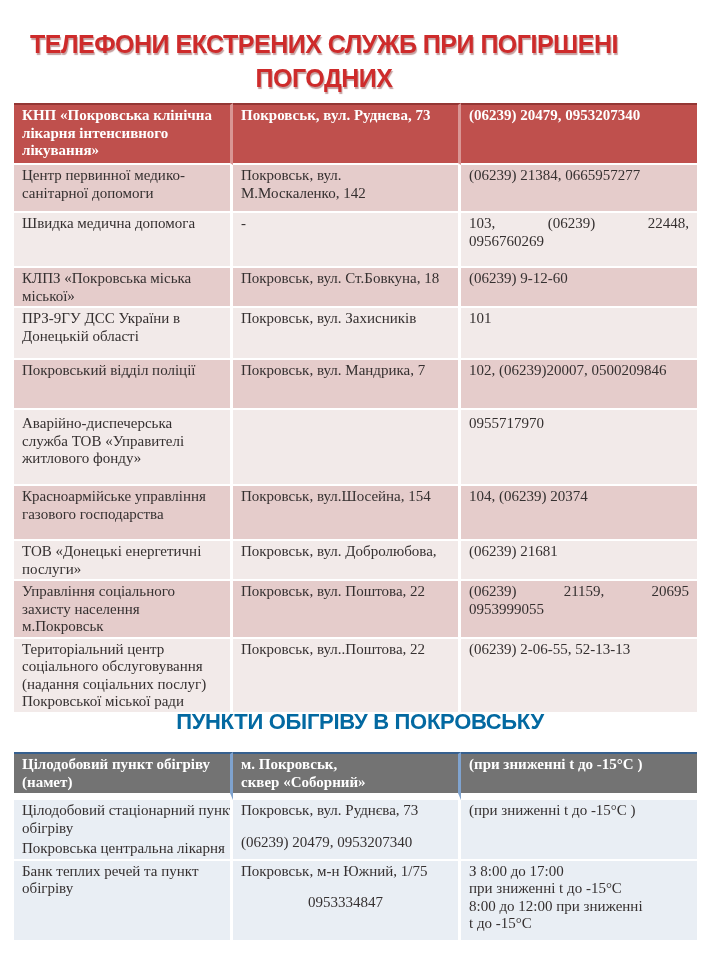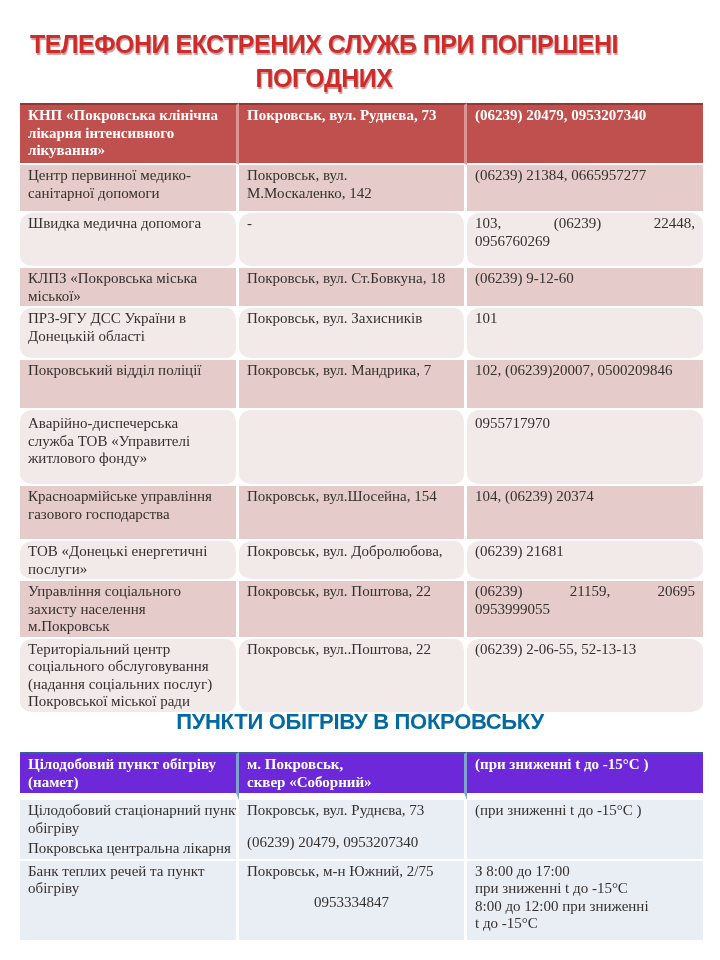--- a/index.html
+++ b/index.html
@@ -2,37 +2,37 @@
 <html><head>
 <meta charset="utf-8">
 <style>
   html,body{margin:0;padding:0;background:#fff;}
   .page{position:relative;width:720px;height:960px;background:#ffffff;overflow:hidden;
         font-family:"Liberation Serif","DejaVu Serif",serif;}
   .main-title{position:absolute;top:27px;left:0;width:648px;text-align:center;
         font-family:"Liberation Sans","DejaVu Sans",sans-serif;font-weight:bold;
         font-size:25px;line-height:34px;color:#ce2b2b;letter-spacing:-0.5px;
         text-shadow:1px 2px 1px rgba(110,15,15,0.40);}
-  .tbl{position:absolute;left:20px;width:683px;}
+  .tbl{position:absolute;left:14px;width:683px;}
   #emergency-table{top:103px;}
   #heating-table{top:752px;}
   .row{display:grid;grid-template-columns:219px 228px 236px;}
   .cell{border-right:3px solid #fff;border-bottom:2px solid #fff;
         padding:2px 8px 1px 8px;font-size:15px;line-height:17.5px;color:#353030;
         overflow:hidden;}
   .cell:last-child{border-right:none;}
   .line{min-height:17.5px;white-space:nowrap;}
   
   .hdr1 .cell{background:#bf504d;color:#ffffff;font-weight:bold;
         border-right-color:#d99694;border-top:2px solid #943634;}
   .band-a .cell{background:#e5cccb;}
-  .band-b .cell{background:#f2eae9;border-radius:12px;}
+  .band-b .cell{background:#f2eae9;}
   .spread{display:flex;justify-content:space-between;}
   
-  .hdr2 .cell{background:#6d28d9;color:#ffffff;font-weight:bold;
+  .hdr2 .cell{background:#737373;color:#ffffff;font-weight:bold;
         border-right-color:#7fa3cf;border-top:2px solid #36608f;border-bottom:7px solid #fff;}
   .band-c .cell{background:#e9eef4;}
   .heating-title{position:absolute;top:709px;left:0;width:720px;text-align:center;
         font-family:"Liberation Sans","DejaVu Sans",sans-serif;font-weight:bold;
         font-size:22px;color:#0369a1;letter-spacing:-0.3px;}
   .gap2{margin-top:3px;}
   .gap14{margin-top:14px;}
   .center{text-align:center;}
 </style>
 </head>
@@ -236,21 +236,21 @@
         <div class="line">(при зниженні t до  -15°С )</div>
       </div>
     </div>
 
     <div class="row band-c" style="min-height:81px">
       <div class="cell">
         <div class="line">Банк теплих речей та пункт</div>
         <div class="line">обігріву</div>
       </div>
       <div class="cell">
-        <div class="line">Покровськ, м-н Южний, 2/75</div>
+        <div class="line">Покровськ, м-н Южний, 1/75</div>
         <div class="line gap14 center">0953334847</div>
       </div>
       <div class="cell">
         <div class="line">З 8:00 до 17:00</div>
         <div class="line">при зниженні t до  -15°С</div>
         <div class="line">8:00 до 12:00 при зниженні</div>
         <div class="line"> t до  -15°С</div>
       </div>
     </div>
 

